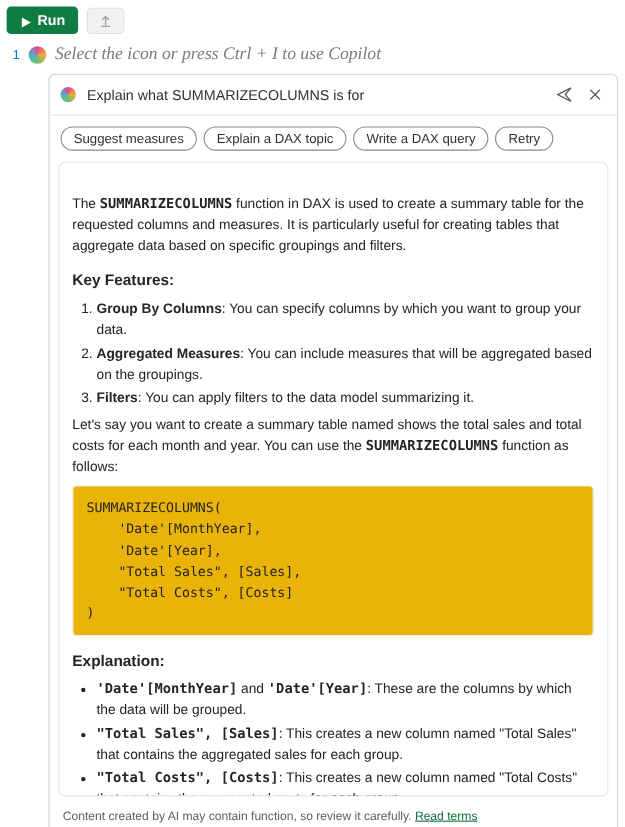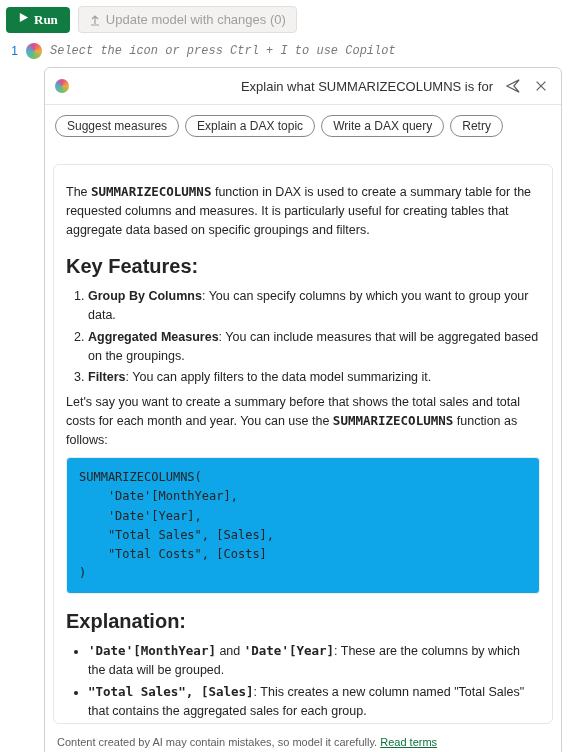--- a/index.html
+++ b/index.html
@@ -21,24 +21,23 @@
   }
   .run-btn {
     background: #107c41;
     color: #fff;
     border: none;
     border-radius: 4px;
     padding: 5px 12px;
     font-size: 13px;
     font-weight: 600;
     display: flex;
-    align-items: flex-start;
+    align-items: flex-end;
     gap: 5px;
     cursor: pointer;
-    font-family: Liberation Serif, serif;
   }
   .run-btn svg { width: 11px; height: 11px; fill: #fff; }
   .update-btn {
     background: #f3f2f1;
     color: #a19f9d;
     border: 1px solid #e1dfdd;
     border-radius: 4px;
     padding: 5px 10px;
     font-size: 13px;
     display: flex;
@@ -58,22 +57,22 @@
     width: 16px; height: 16px; border-radius: 50%;
     background: conic-gradient(#e24a8c, #f2a93b, #6dc069, #4db0d0, #e24a8c);
   }
   .copilot-logo-sm {
     width: 14px; height: 14px; border-radius: 50%;
     background: conic-gradient(#e24a8c, #f2a93b, #6dc069, #4db0d0, #e24a8c);
     flex-shrink: 0;
   }
   .placeholder-text {
     color: #7a7a7a;
-    font-family: Liberation Mono, monospace;
-    font-size: 12px;
+    font-family: Liberation Serif, serif;
+    font-size: 16px;
     font-style: italic;
   }
   .copilot-panel {
     margin: 4px 6px 6px 44px;
     border: 1px solid #d1d1d1;
     border-radius: 6px;
     background: #fff;
     display: flex;
     flex-direction: column;
     height: 690px;
@@ -85,21 +84,20 @@
     padding: 8px 10px;
     border-bottom: 1px solid #e6e6e6;
   }
   .panel-input {
     flex: 1;
     border: none;
     outline: none;
     font-size: 13px;
     color: #323130;
     background: transparent;
-    text-align: right;
   }
   .icon-btn {
     width: 20px; height: 20px;
     display: flex; align-items: center; justify-content: center;
     cursor: pointer;
     color: #605e5c;
   }
   .icon-btn svg { width: 14px; height: 14px; stroke: currentColor; fill: none; stroke-width: 1.4; }
   .chips {
     display: flex;
@@ -112,37 +110,37 @@
     border-radius: 12px;
     padding: 3px 11px;
     font-size: 12px;
     color: #323130;
     cursor: pointer;
     background: #fff;
   }
   .content {
     border: 1px solid #e6e6e6;
     border-radius: 6px;
-    margin: 17px 8px 6px 8px;
-    padding: 12px 12px;
+    margin: 0 8px 6px 8px;
+    padding: 22px 12px;
     overflow-y: auto;
     flex: 1;
     line-height: 1.5;
     font-size: 12.5px;
   }
-  .content h3 { font-size: 20px; font-weight: 700; margin: 12px 0 6px; }
+  .content h3 { font-size: 14px; font-weight: 700; margin: 12px 0 6px; }
   .content h3:first-child { margin-top: 0; }
   .content p { margin: 6px 0; }
   .content ol, .content ul { margin: 6px 0; padding-left: 22px; }
   .content li { margin: 3px 0; }
   .mono { font-family: Consolas, monospace; font-weight: 600; }
   .codeblock {
     font-family: Consolas, monospace;
     font-size: 12px;
-    background: #0ea5e9;
+    background: #eab308;
     border: 1px solid #edebe9;
     border-radius: 4px;
     padding: 10px 12px;
     white-space: pre;
     margin: 8px 0;
     line-height: 1.6;
   }
   .footer {
     font-size: 11px;
     color: #605e5c;
@@ -157,21 +155,20 @@
   <button class="run-btn">
     <svg viewBox="0 0 12 12">
         <path d="M2 1 L11 6 L2 11 Z"></path>
       </svg>
     <span>Run</span>
   </button>
   <button class="update-btn">
     <svg viewBox="0 0 12 12">
         <path d="M6 10 V3 M3 5 L6 2 L9 5 M2 11 H10" stroke="#a19f9d" fill="none" stroke-width="1.2"></path>
       </svg>
-    <span>Update model with changes (0)</span>
   </button>
 </div>
 
 <div class="editor-line">
   <span class="line-num">1</span>
   <span class="copilot-logo"></span>
   <span class="placeholder-text">Select the icon or press Ctrl + I to use Copilot</span>
 </div>
 
 <div class="copilot-panel">
@@ -203,34 +200,34 @@
     </p>
 
     <h3>Key Features:</h3>
     <ol>
       <li><b>Group By Columns</b><span>: You can specify columns by which you want to group your data.</span></li>
       <li><b>Aggregated Measures</b><span>: You can include measures that will be aggregated based on the groupings.</span></li>
       <li><b>Filters</b><span>: You can apply filters to the data model summarizing it.</span></li>
     </ol>
 
     <p>
-      <span>Let's say you want to create a summary before that shows the total sales and total costs for each month and year. You can use the </span><span class="mono">SUMMARIZECOLUMNS</span><span> function as follows:</span>
+      <span>Let's say you want to create a summary table named shows the total sales and total costs for each month and year. You can use the </span><span class="mono">SUMMARIZECOLUMNS</span><span> function as follows:</span>
     </p>
     <div class="codeblock">SUMMARIZECOLUMNS(
     'Date'[MonthYear],
     'Date'[Year],
     "Total Sales", [Sales],
     "Total Costs", [Costs]
 )</div>
 
     <h3>Explanation:</h3>
     <ul>
       <li><span class="mono">'Date'[MonthYear]</span><span> and </span><span class="mono">'Date'[Year]</span><span>: These are the columns by which the data will be grouped.</span></li>
       <li><span class="mono">"Total Sales", [Sales]</span><span>: This creates a new column named "Total Sales" that contains the aggregated sales for each group.</span></li>
       <li><span class="mono">"Total Costs", [Costs]</span><span>: This creates a new column named "Total Costs" that contains the aggregated costs for each group.</span></li>
     </ul>
 
   </div>
 
   <div class="footer">
-    <span>Content created by AI may contain mistakes, so model it carefully. </span><a>Read terms</a>
+    <span>Content created by AI may contain function, so review it carefully. </span><a>Read terms</a>
   </div>
 </div>
 
 </body></html>

